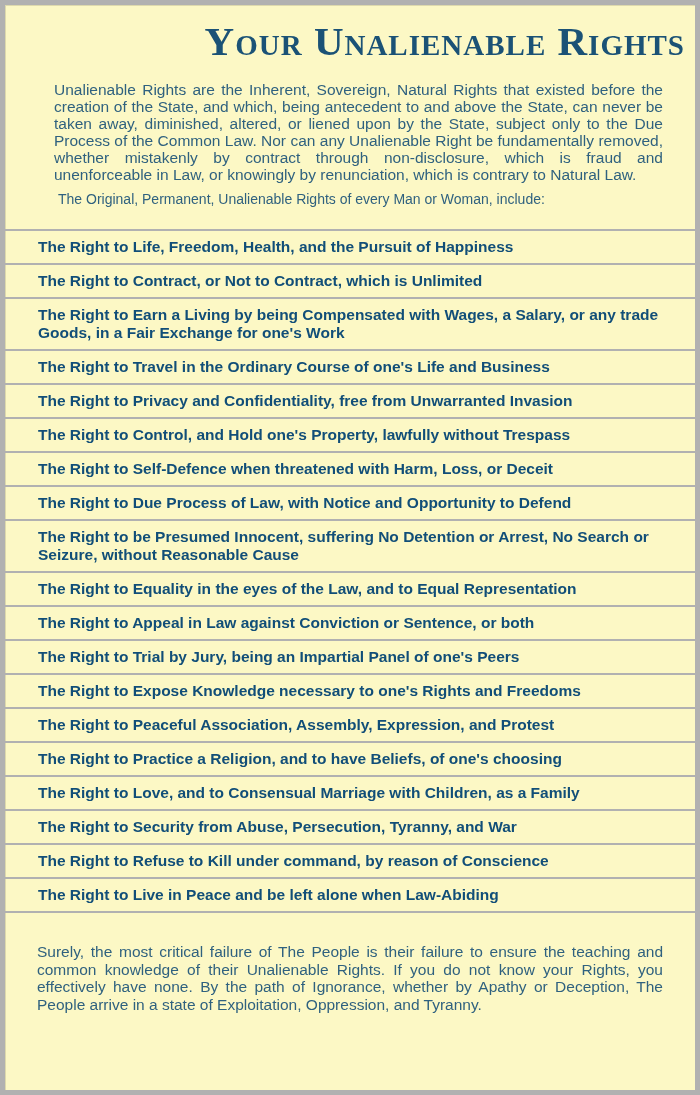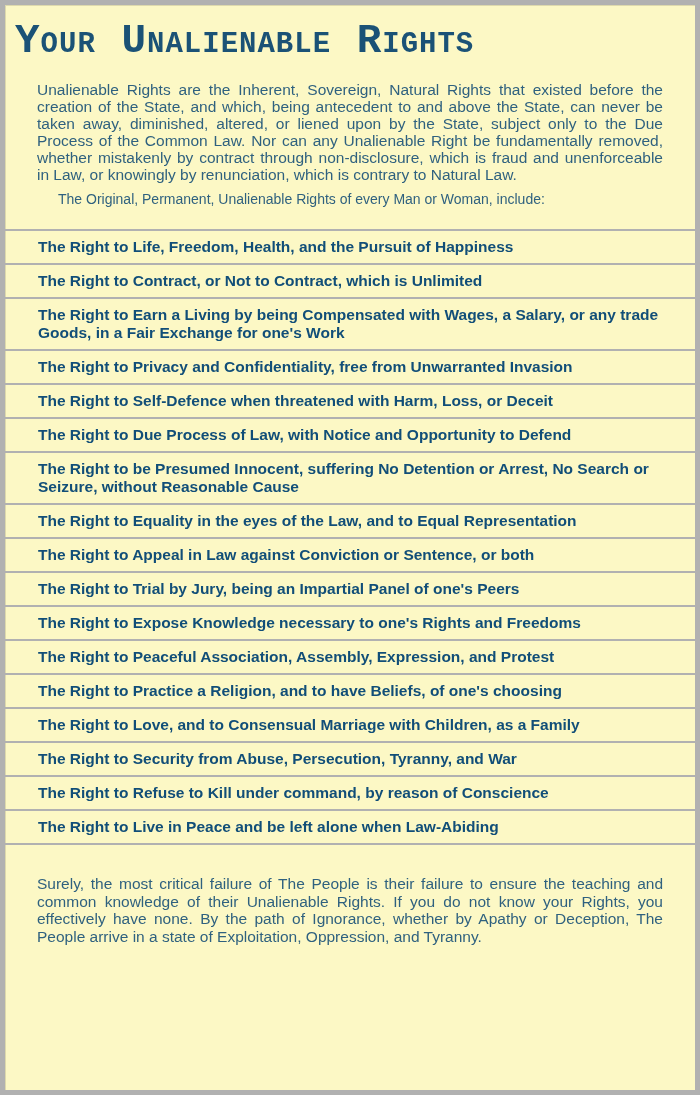--- a/index.html
+++ b/index.html
@@ -13,31 +13,31 @@
     height: 1095px;
     box-sizing: border-box;
     background: var(--bg, #FCF8C5);
     border: 5px solid var(--border, #B1B1B1);
     box-shadow: inset 1px 1px 0 rgba(0,0,0,0.12);
     overflow: hidden;
     font-family: "Liberation Sans", sans-serif;
   }
   .title {
     margin: 13px 10px 0 10px;
-    text-align: left;
-    font-family: Liberation Mono, monospace;
+    text-align: right;
+    font-family: Liberation Serif, serif;
     font-variant: small-caps;
     font-weight: 700;
     font-size: 41px;
     line-height: 46px;
     letter-spacing: 1px;
     color: var(--title, #1B5276);
   }
   .intro {
-    margin: 17px 32px 0 32px;
+    margin: 17px 32px 0 49px;
     text-align: justify;
     font-size: 15.5px;
     line-height: 17px;
     color: var(--body, #2F617F);
   }
   .include-line {
     margin: 8px 32px 0 32px;
     text-indent: 21px;
     font-size: 14px;
     line-height: 17px;
@@ -70,21 +70,23 @@
   <h1 class="title">Your Unalienable Rights</h1>
 
   <p class="intro">Unalienable Rights are the Inherent, Sovereign, Natural Rights that existed before the creation of the State, and which, being antecedent to and above the State, can never be taken away, diminished, altered, or liened upon by the State, subject only to the Due Process of the Common Law. Nor can any Unalienable Right be fundamentally removed, whether mistakenly by contract through non-disclosure, which is fraud and unenforceable in Law, or knowingly by renunciation, which is contrary to Natural Law.</p>
 
   <p class="include-line">The Original, Permanent, Unalienable Rights of every Man or Woman, include:</p>
 
   <div class="rights-list">
       <div class="right-row">The Right to Life, Freedom, Health, and the Pursuit of Happiness</div>
       <div class="right-row">The Right to Contract, or Not to Contract, which is Unlimited</div>
       <div class="right-row">The Right to Earn a Living by being Compensated with Wages, a Salary, or any trade Goods, in a Fair Exchange for one's Work</div>
+      <div class="right-row">The Right to Travel in the Ordinary Course of one's Life and Business</div>
       <div class="right-row">The Right to Privacy and Confidentiality, free from Unwarranted Invasion</div>
+      <div class="right-row">The Right to Control, and Hold one's Property, lawfully without Trespass</div>
       <div class="right-row">The Right to Self-Defence when threatened with Harm, Loss, or Deceit</div>
       <div class="right-row">The Right to Due Process of Law, with Notice and Opportunity to Defend</div>
       <div class="right-row">The Right to be Presumed Innocent, suffering No Detention or Arrest, No Search or Seizure, without Reasonable Cause</div>
       <div class="right-row">The Right to Equality in the eyes of the Law, and to Equal Representation</div>
       <div class="right-row">The Right to Appeal in Law against Conviction or Sentence, or both</div>
       <div class="right-row">The Right to Trial by Jury, being an Impartial Panel of one's Peers</div>
       <div class="right-row">The Right to Expose Knowledge necessary to one's Rights and Freedoms</div>
       <div class="right-row">The Right to Peaceful Association, Assembly, Expression, and Protest</div>
       <div class="right-row">The Right to Practice a Religion, and to have Beliefs, of one's choosing</div>
       <div class="right-row">The Right to Love, and to Consensual Marriage with Children, as a Family</div>

